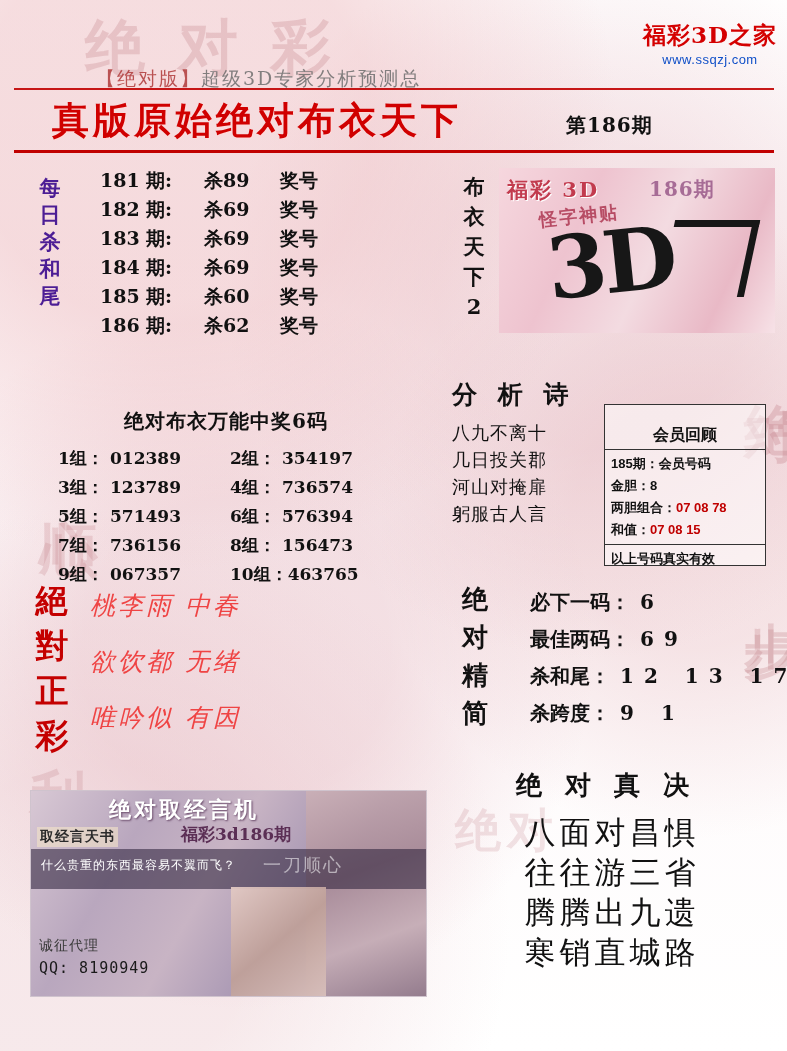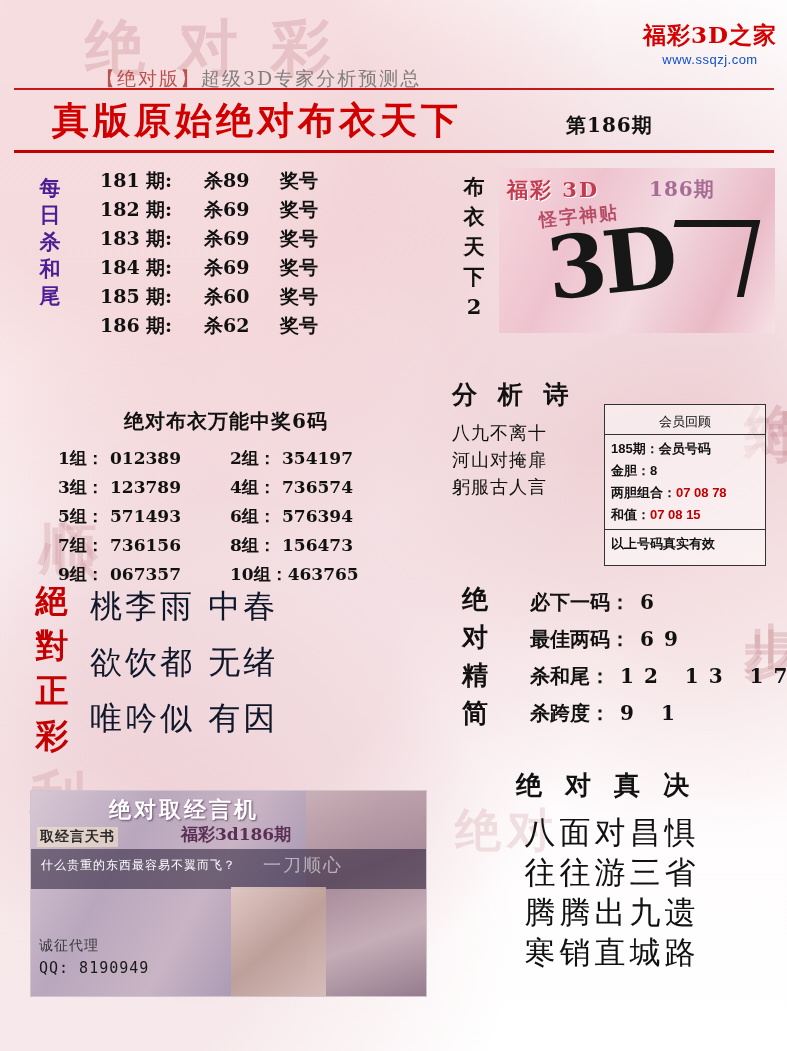--- a/index.html
+++ b/index.html
@@ -173,39 +173,39 @@
     font-family:"DejaVu Serif","Liberation Serif",serif;
     font-size:18px;color:#111;line-height:27px;letter-spacing:1px;
   }
 
   
   .member-box{
     left:604px;top:404px;width:160px;height:160px;
     border:1px solid #333;background:rgba(255,255,255,.55);
   }
   .member-title{
-    text-align:center;font-size:13px;font-weight:normal;color:#111;margin-top:8px;
+    text-align:center;font-size:16px;font-weight:bold;color:#111;margin-top:20px;
   }
   .member-line{
     font-size:13px;color:#111;padding:2px 6px;font-weight:bold;white-space:nowrap;
   }
   .member-line .red{color:#c00000;}
   .member-sep{height:1px;background:#333;margin:3px 0;}
 
   
   .zc-box{left:30px;top:578px;width:400px;height:180px;}
   .zc-label{
     position:absolute;left:0;top:0;width:44px;
     font-family:"DejaVu Serif","Liberation Serif",serif;
     font-weight:bold;font-size:33px;line-height:45px;color:#c40000;text-align:center;
   }
   .zc-lines{position:absolute;left:60px;top:0;}
   .zc-line{
     font-family:"DejaVu Serif","Liberation Serif",serif;
-    font-size:32px;color:#0f172a;line-height:56px;letter-spacing:3px;white-space:nowrap;
+    font-size:25px;color:#ef4444;line-height:56px;letter-spacing:3px;white-space:nowrap;font-style:italic;
   }
 
   
   .jj-box{left:452px;top:578px;width:310px;height:175px;}
   .jj-label{
     position:absolute;left:2px;top:2px;width:42px;
     font-family:"DejaVu Serif","Liberation Serif",serif;
     font-weight:bold;font-size:26px;line-height:38px;text-align:center;color:#111;
   }
   .jj-rows{position:absolute;left:78px;top:6px;}
@@ -378,20 +378,21 @@
     <div class="code-cell"><span class="cg">7组：</span><span>736156</span></div>
     <div class="code-cell"><span class="cg">8组：</span><span>156473</span></div>
     <div class="code-cell"><span class="cg">9组：</span><span>067357</span></div>
     <div class="code-cell"><span class="cg">10组：</span><span>463765</span></div>
   </div>
 </div>
 
 <div class="panel poem-box">
   <div class="poem-title">分 析 诗</div>
   <div class="poem-line">八九不离十</div>
+  <div class="poem-line">几日投关郡</div>
   <div class="poem-line">河山对掩扉</div>
   <div class="poem-line">躬服古人言</div>
 </div>
 
 <div class="panel member-box">
   <div class="member-title">会员回顾</div>
   <div class="member-sep"></div>
   <div class="member-line">185期：会员号码</div>
   <div class="member-line"><span>金胆：</span><span>8</span></div>
   <div class="member-line"><span>两胆组合：</span><span class="red">07 08 78</span></div>

